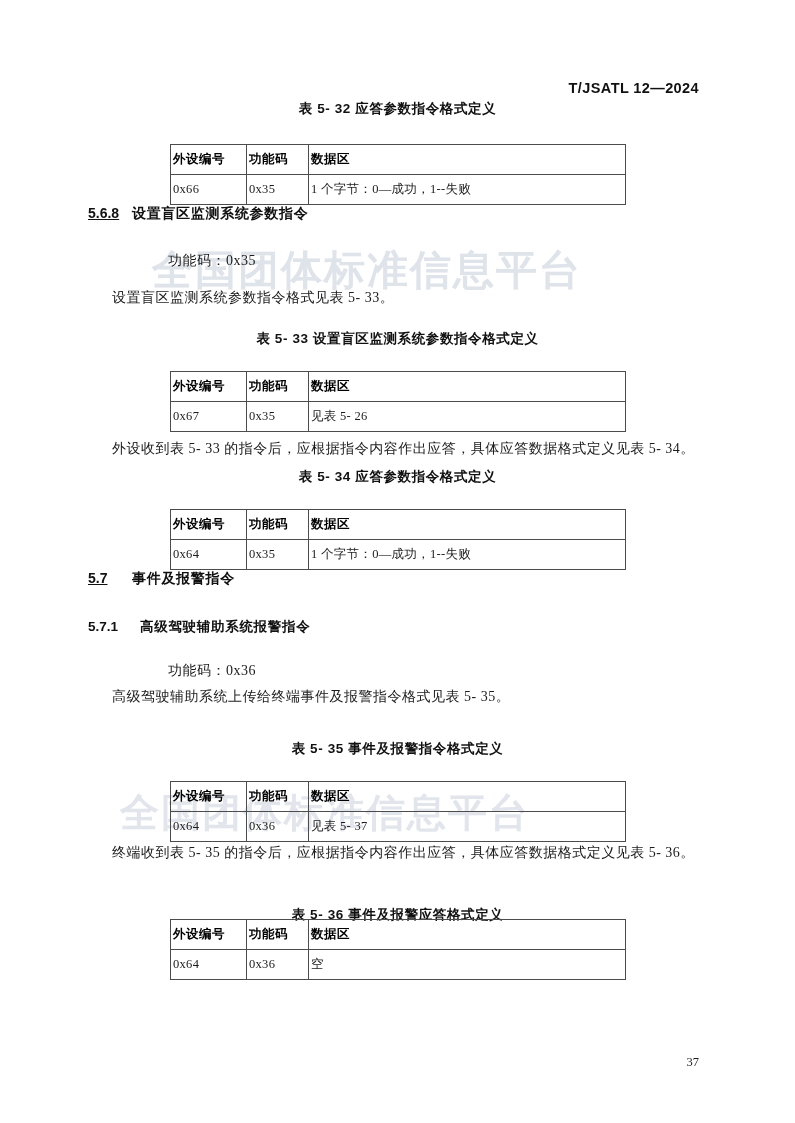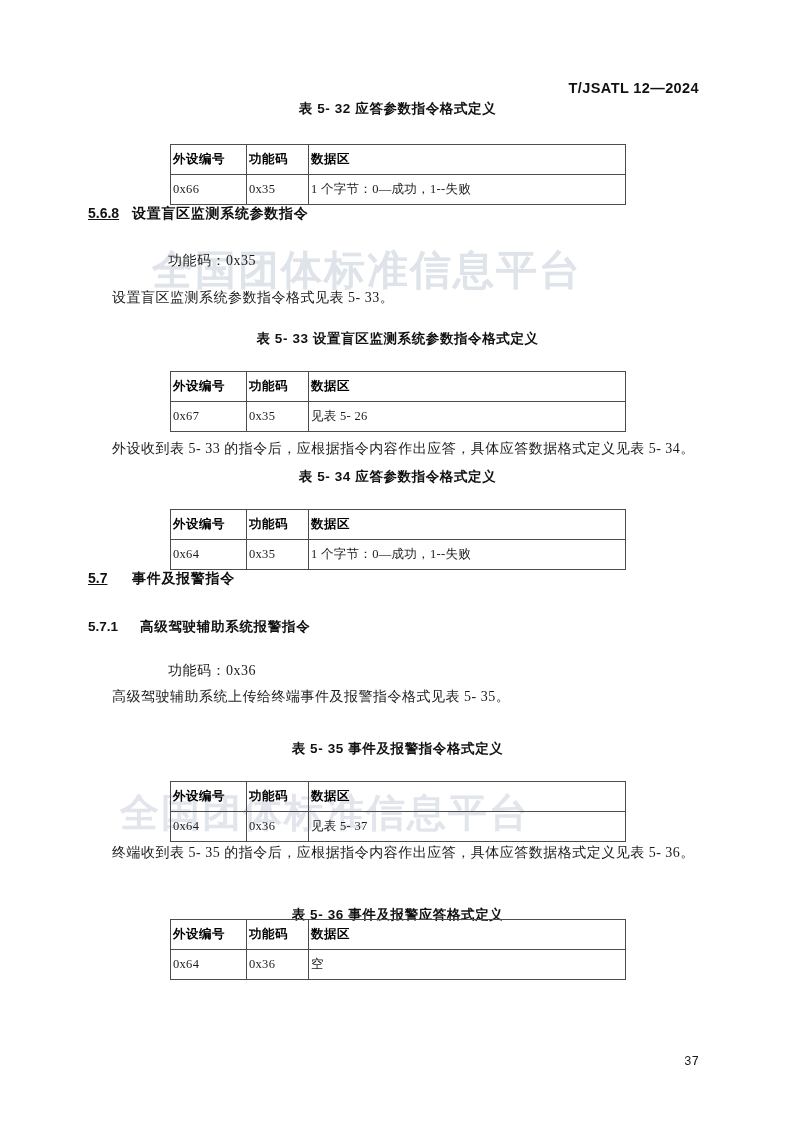--- a/index.html
+++ b/index.html
@@ -155,21 +155,21 @@
     white-space: nowrap;
   }
   .para.indent-1 { left: 120px; margin-left: 48px; }
   .para.indent-2 { left: 112px; }
 
   
   .page-number {
     position: absolute;
     top: 1055px;
     right: 96px;
-    font-family: Liberation Mono, monospace;
+    font-family: Liberation Serif, serif;
     font-size: 12.5px;
     color: #1b1b1b;
   }
 </style>
 </head>
 <body>
 
 <div class="page">
 
   <div class="watermark wm-1">全国团体标准信息平台</div>

